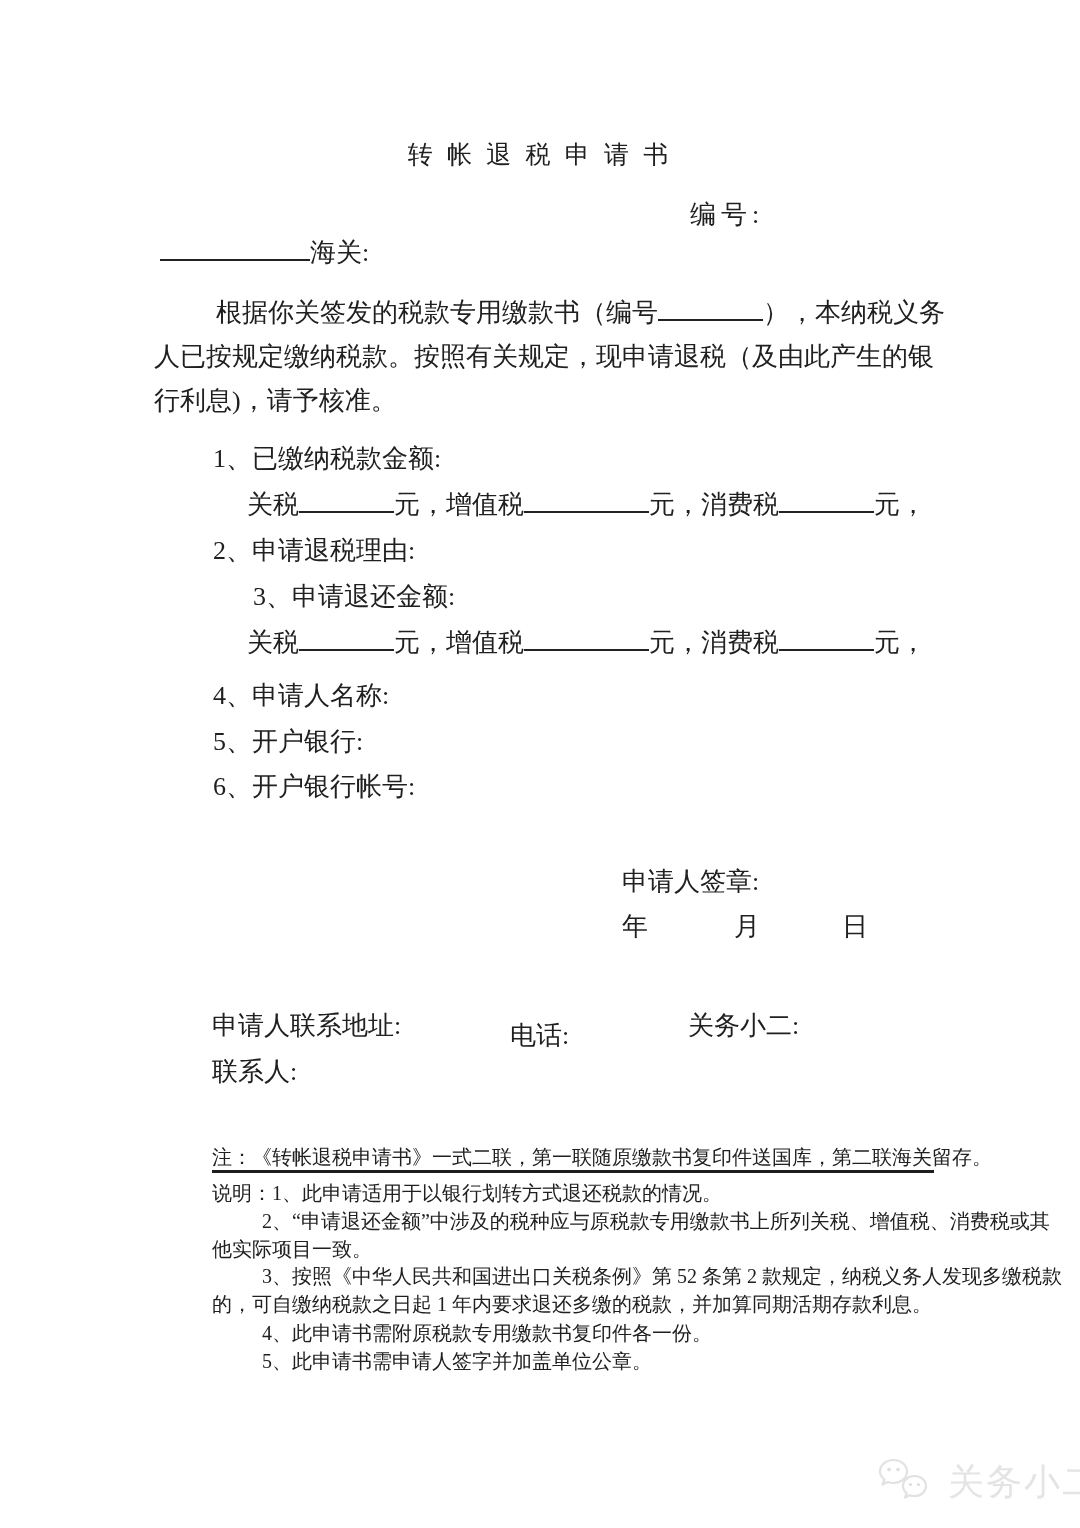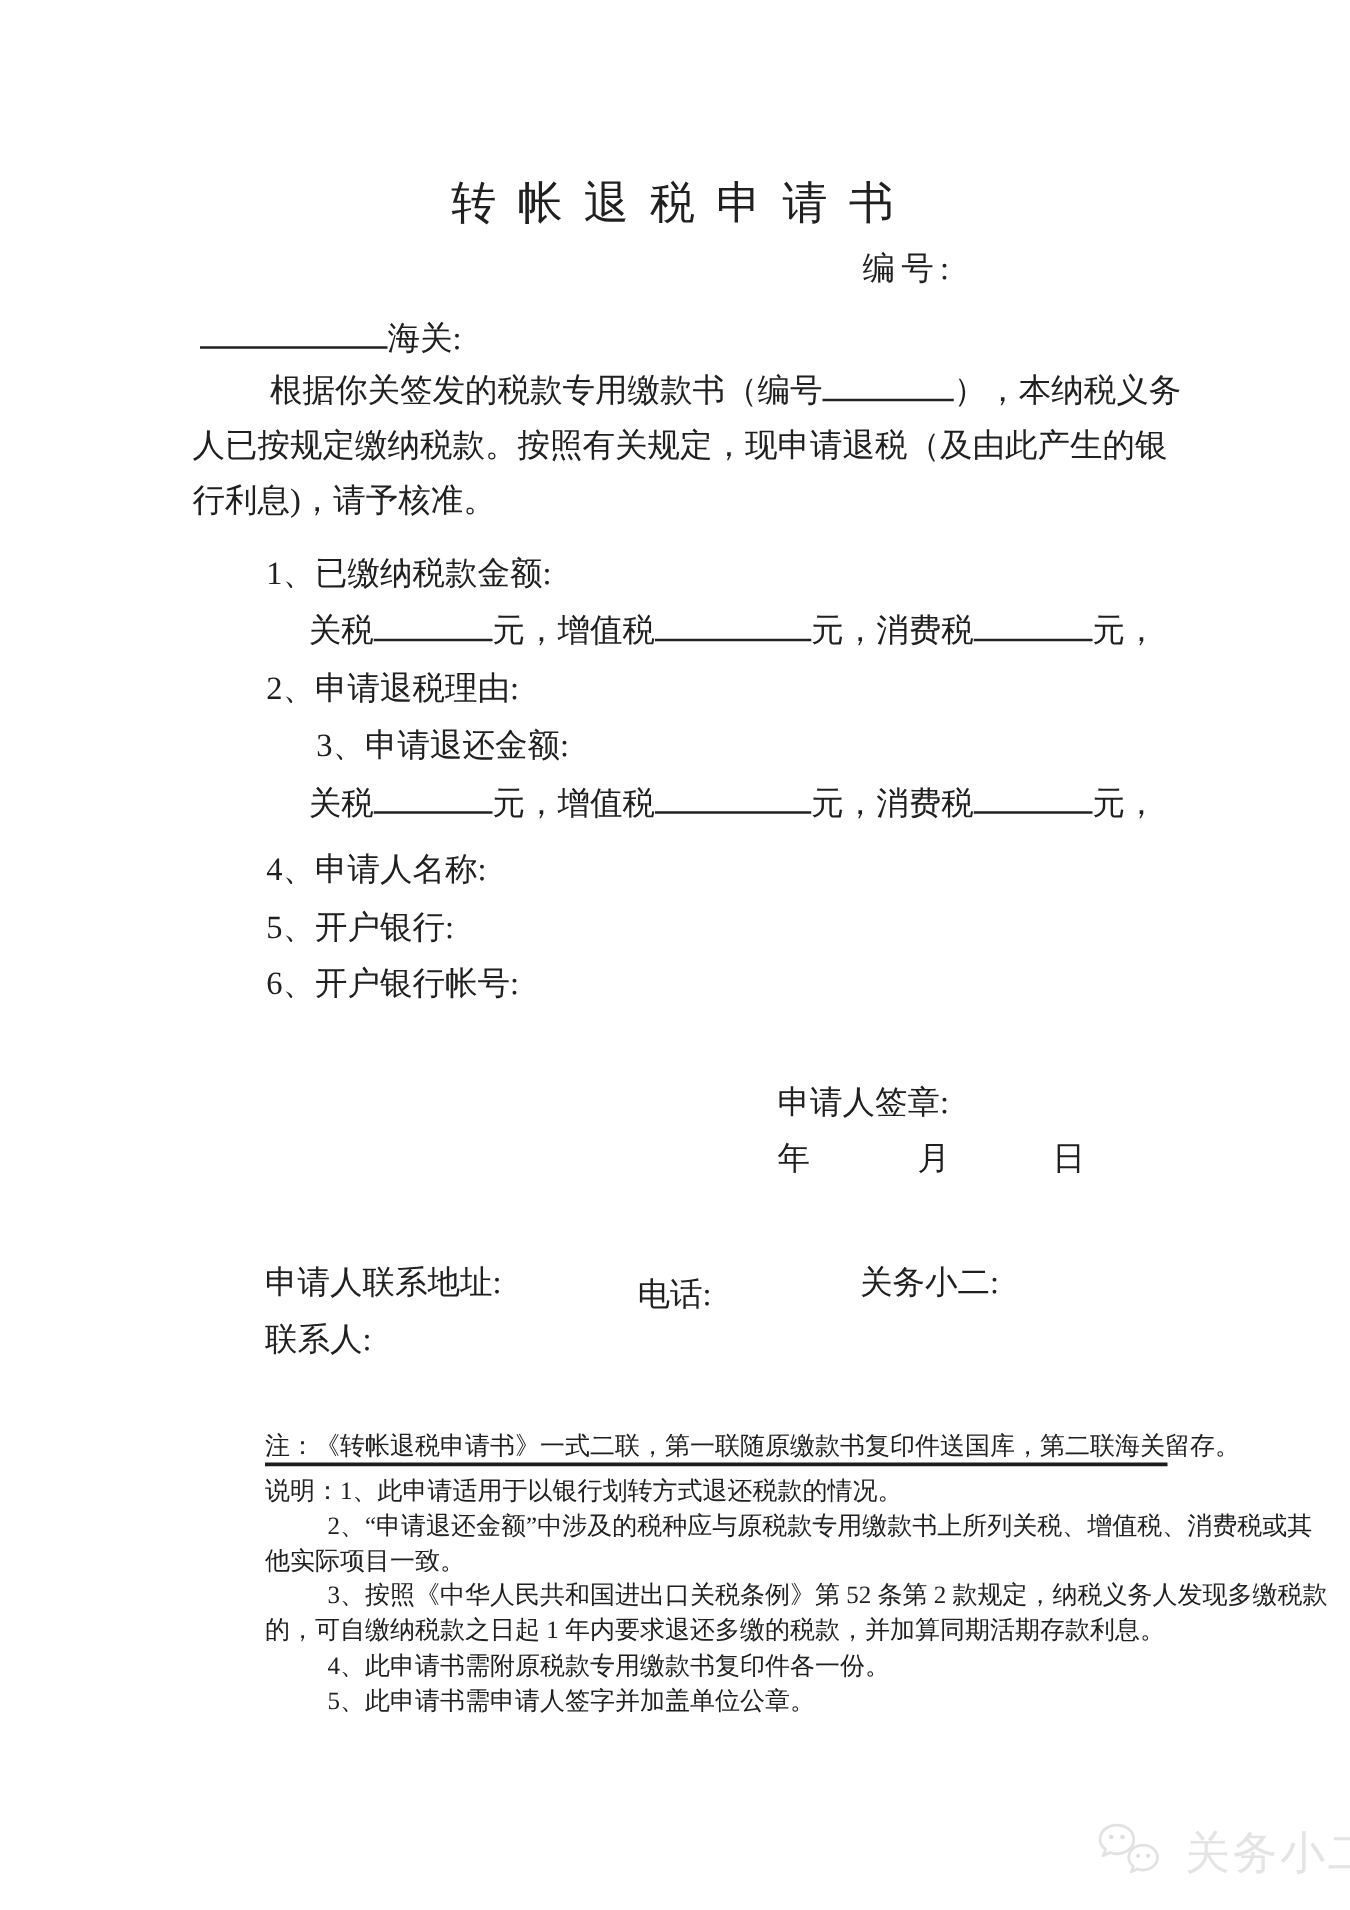--- a/index.html
+++ b/index.html
@@ -7,21 +7,21 @@
   body {
     position:relative;
     background:#ffffff;
     overflow:hidden;
     font-family:"Liberation Serif","DejaVu Serif",serif;
     color:#202020;
   }
   .line { position:absolute; white-space:nowrap; font-size:26px; line-height:1.2; }
   .title {
     position:absolute; left:0; width:1080px; text-align:center;
-    font-size:36px; letter-spacing:4px; white-space:nowrap;
+    font-size:25px; letter-spacing:4px; white-space:nowrap;
   }
   .small { font-size:20px;text-align:center; }
   .blank {
     display:inline-block;
     border-bottom:2px solid #222222;
     height:4px;
     vertical-align:baseline;
   }
   .w-customs { width:150px; }
   .w-paynum  { width:105px; }
@@ -47,21 +47,21 @@
   }
   .watermark svg { display:block; }
 </style>
 </head>
 <body>
 
 <div class="title" style="top:138px;">转 帐 退 税 申 请 书</div>
 
 <div class="line" style="left:690px; top:199px; letter-spacing:5px;">编号:</div>
 
-<div class="line" style="left:160px; top:255px;">
+<div class="line" style="left:160px; top:237px;">
   <span class="blank w-customs"></span><span>海关:</span>
 </div>
 
 <div class="line" style="left:216px; top:297px;">
   <span>根据你关签发的税款专用缴款书（编号</span><span class="blank w-paynum"></span><span>），本纳税义务</span>
 </div>
 <div class="line" style="left:154px; top:341px;">人已按规定缴纳税款。按照有关规定，现申请退税（及由此产生的银</div>
 <div class="line" style="left:154px; top:385px;">行利息)，请予核准。</div>
 
 <div class="line" style="left:213px; top:443px;">1、已缴纳税款金额:</div>

